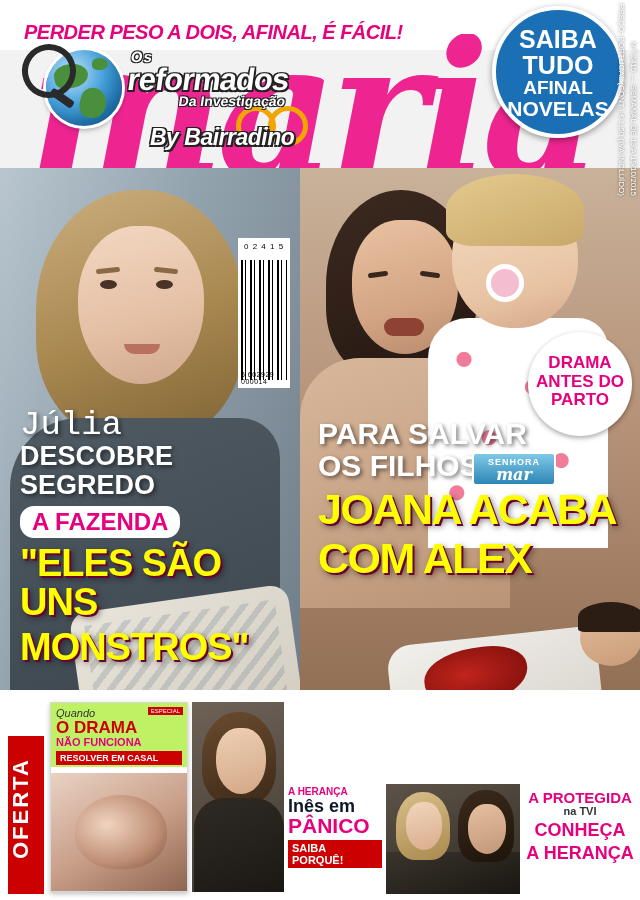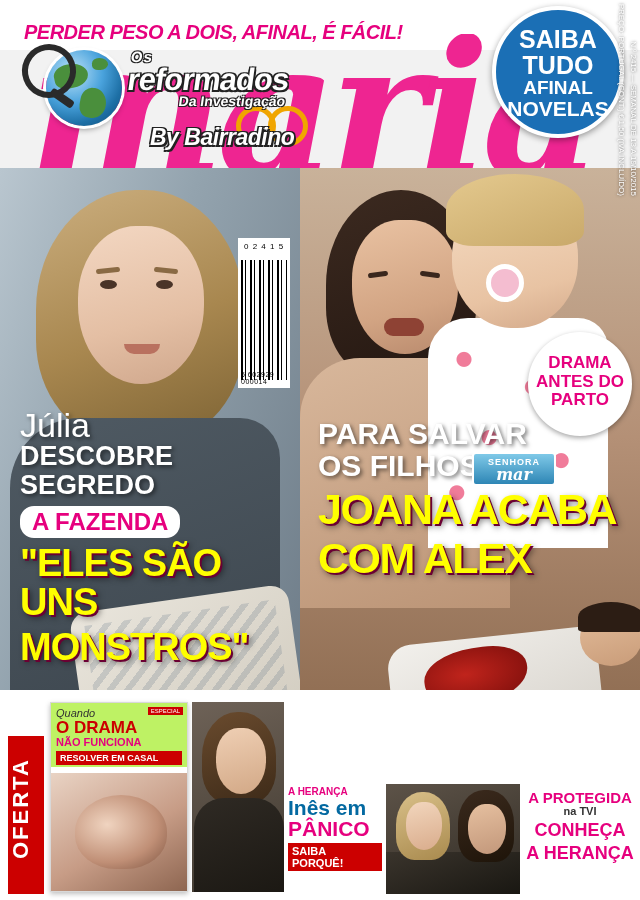--- a/index.html
+++ b/index.html
@@ -291,21 +291,21 @@
   .spine2 {
     position:absolute; top:196px; right:14px;
     transform:rotate(90deg); transform-origin:right top;
     font-size:8px; color:#ffffff; white-space:nowrap;
     text-shadow:0 0 3px rgba(0,0,0,.7);
   }
 
   
   .left-head { position:absolute; top:408px; left:20px; width:270px; }
   .lh-julia {
-    font-family:Liberation Sans, sans-serif;
+    font-family:Liberation Mono, monospace;
     font-size:34px; color:#ffffff; line-height:1;
     text-shadow:2px 2px 4px rgba(0,0,0,.55);
   }
   .lh-line {
     font-size:27px; font-weight:bold; color:#ffffff; line-height:1.08;
     text-shadow:2px 2px 4px rgba(0,0,0,.55);
   }
   .badge-fazenda {
     display:inline-block; margin-top:6px;
     background:#ffffff; color:#e6007e;
@@ -399,21 +399,21 @@
     position:absolute; top:96px; left:2px; width:90px; height:96px;
     background:linear-gradient(160deg,#2f2a24 0%, #1b1813 100%);
     border-radius:30px 30px 0 0;
   }
 
   .ines-box {
     position:absolute; top:96px; left:288px; width:94px; height:108px;
     background:#ffffff;
   }
   .ines-herenca { font-size:10px; font-weight:bold; color:#e6007e; }
-  .ines-nome { font-size:21px; font-weight:bold; color:#0369a1; line-height:1.0; }
+  .ines-nome { font-size:18px; font-weight:bold; color:#0f172a; line-height:1.0; }
   .ines-panico { font-size:21px; font-weight:bold; color:#e6007e; line-height:1.0; }
   .ines-saiba {
     margin-top:4px; background:#cc0000; color:#ffffff;
     font-size:11px; font-weight:bold; padding:2px 4px; display:inline-block;
   }
 
   .couple-photo {
     position:absolute; top:94px; left:386px; width:134px; height:110px;
     background:linear-gradient(160deg,#5d5348 0%, #2f2a23 100%);
     overflow:hidden;

